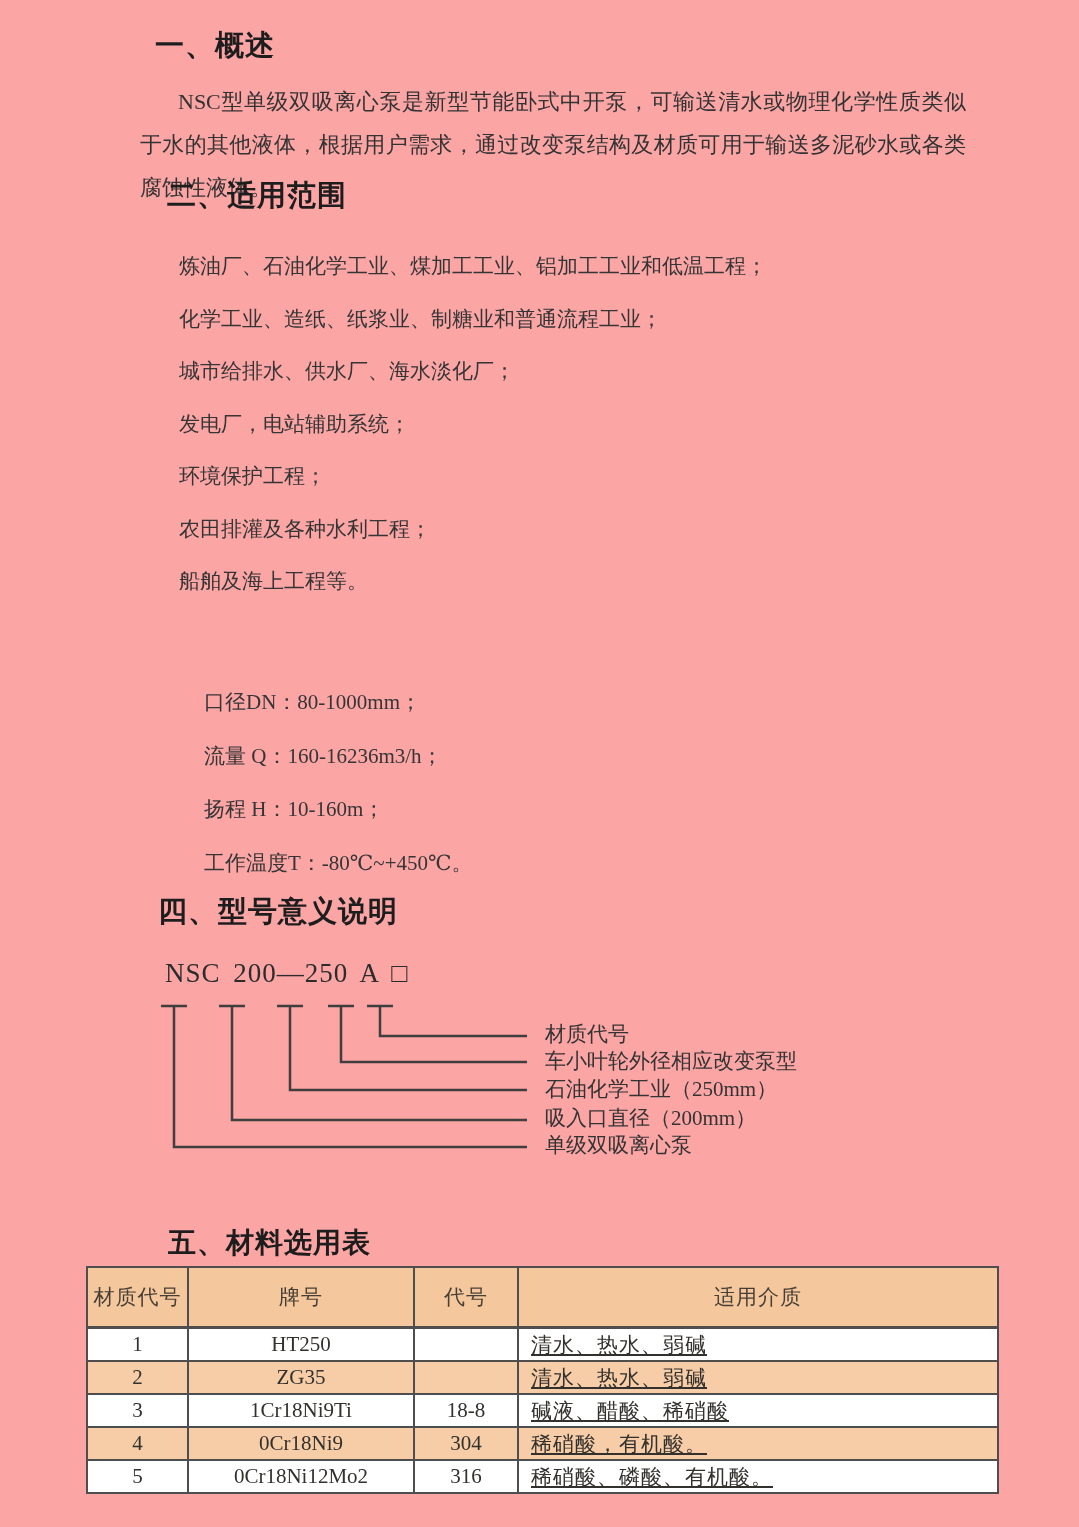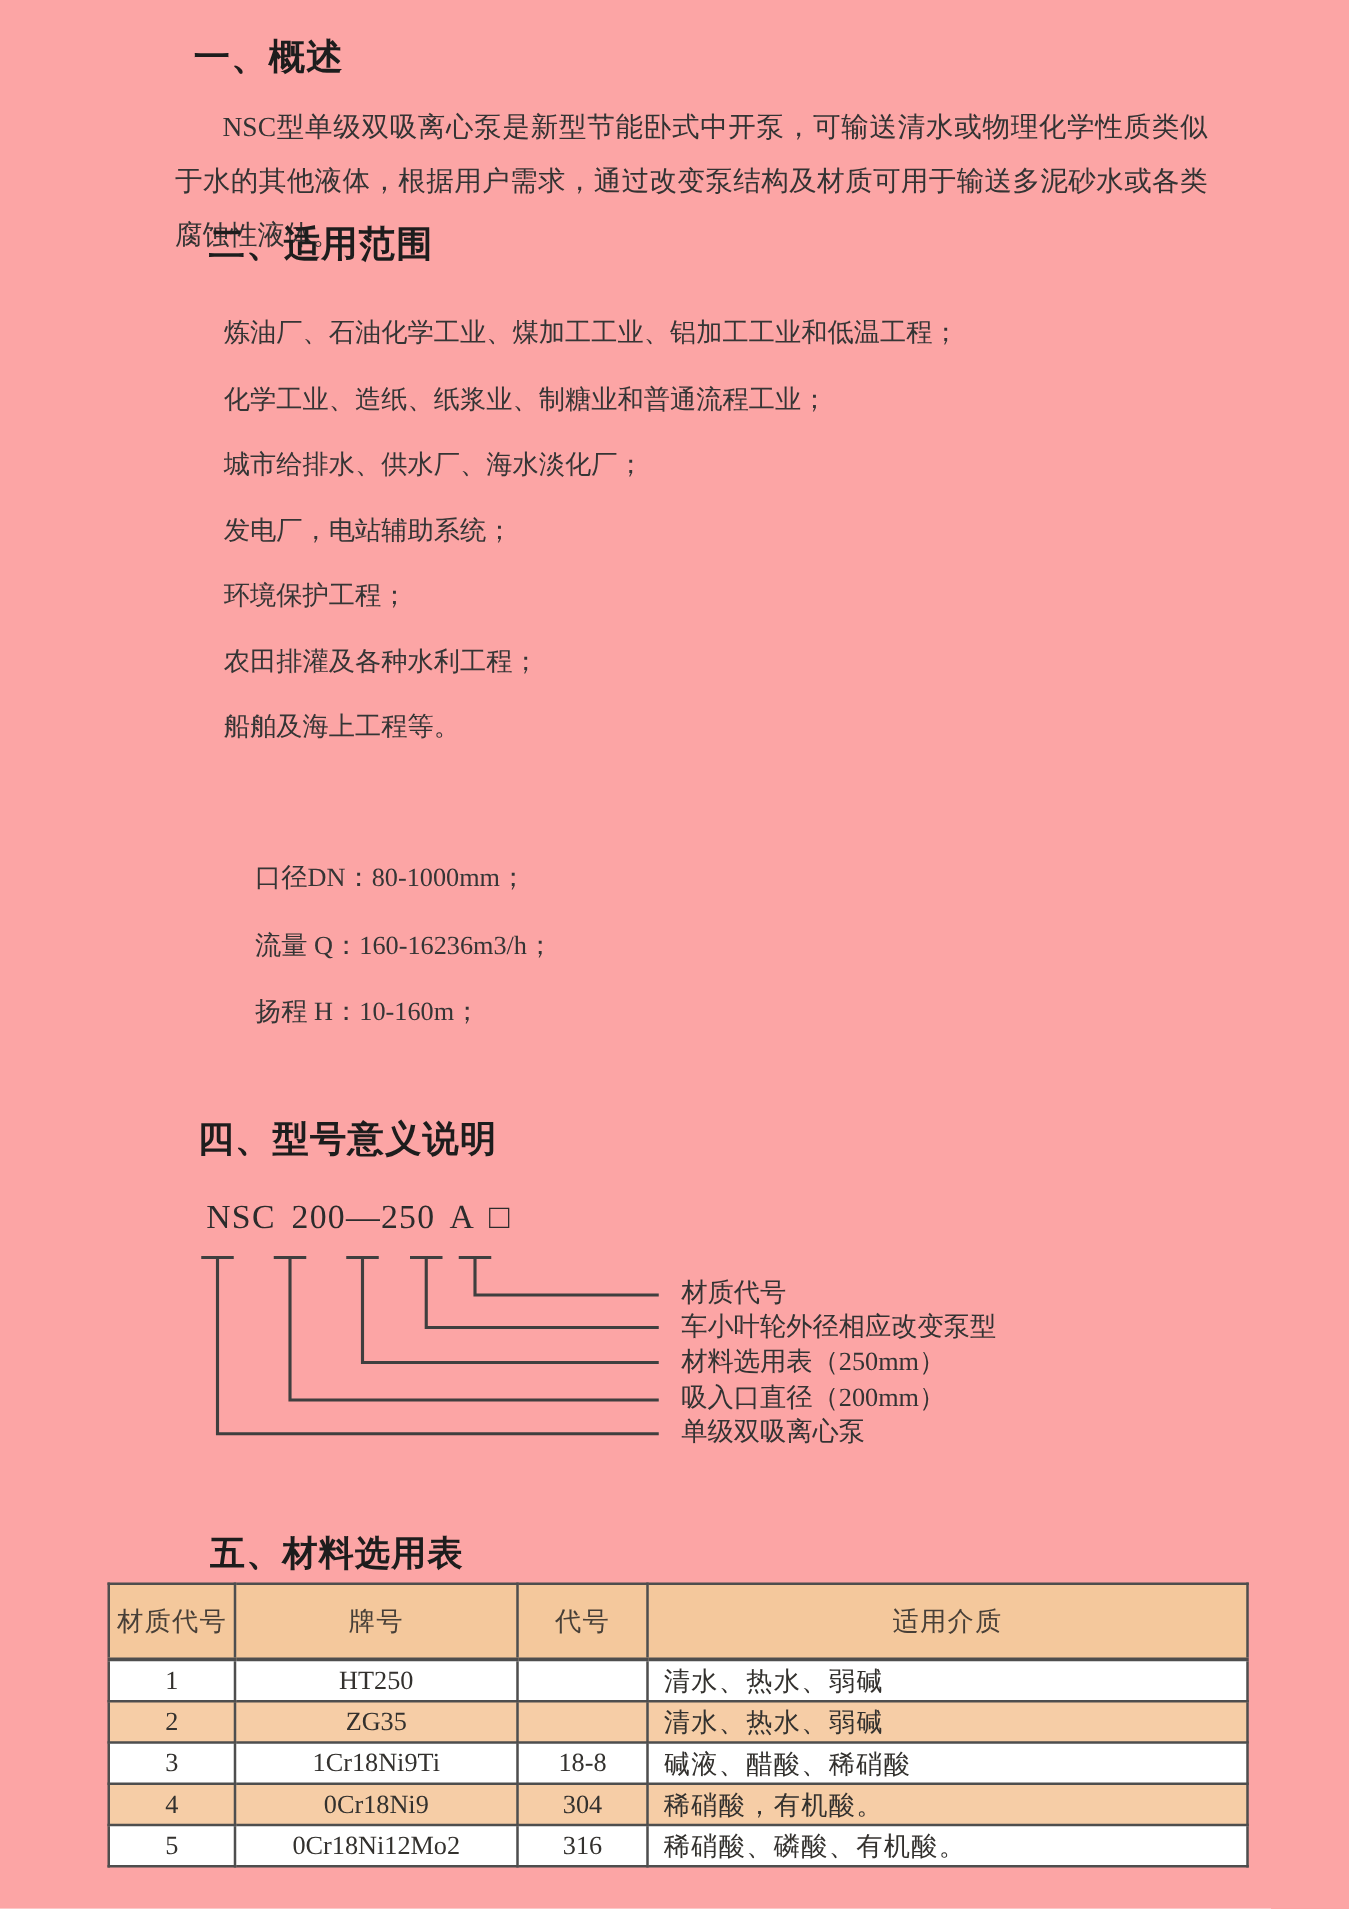--- a/index.html
+++ b/index.html
@@ -50,21 +50,21 @@
   table.material th,table.material td{
     border:2px solid #4e4e4e;padding:0;font-weight:400;
   }
   table.material th{
     height:58px;background:#f4c89c;text-align:center;color:#473f37;
     border-bottom-width:3px;letter-spacing:1px;
   }
   table.material td{height:31px;background:#ffffff;text-align:center;color:#33312e;}
   table.material tr.alt td{background:#f6cda6;}
   table.material td.medium,table.material th.medium-h{ }
-  table.material td.medium{text-align:left;padding-left:12px;letter-spacing:1px;}
+  table.material td.medium{text-align:left;padding-left:12px;letter-spacing:1px;text-decoration:underline;}
   .col-code1{width:101px;}
   .col-grade{width:226px;}
   .col-code2{width:104px;}
   .col-medium{width:480px;}
 </style>
 </head>
 <body>
 
 <div class="page">
 
@@ -79,41 +79,42 @@
     <div class="li">发电厂，电站辅助系统；</div>
     <div class="li">环境保护工程；</div>
     <div class="li">农田排灌及各种水利工程；</div>
     <div class="li">船舶及海上工程等。</div>
   </div>
 
   <div class="list s3-list">
     <div class="li">口径DN：80-1000mm；</div>
     <div class="li">流量 Q：160-16236m3/h；</div>
     <div class="li">扬程 H：10-160m；</div>
+    <div class="li">工作温度T：-80℃~+450℃。</div>
   </div>
 
   <h2 class="heading h-s4">四、型号意义说明</h2>
   <p class="model-line">NSC 200—250  A  □</p>
 
   <svg class="diagram-svg" width="380" height="160" viewBox="0 0 380 160">
     <polyline points="207,6 233,6"></polyline>
     <polyline points="220,6 220,36 367,36"></polyline>
     <polyline points="168,6 194,6"></polyline>
     <polyline points="181,6 181,62 367,62"></polyline>
     <polyline points="117,6 143,6"></polyline>
     <polyline points="130,6 130,90 367,90"></polyline>
     <polyline points="59,6 85,6"></polyline>
     <polyline points="72,6 72,120 367,120"></polyline>
     <polyline points="1,6 27,6"></polyline>
     <polyline points="14,6 14,147 367,147"></polyline>
   </svg>
 
   <div class="dlabel dlabel-0">材质代号</div>
   <div class="dlabel dlabel-1">车小叶轮外径相应改变泵型</div>
-  <div class="dlabel dlabel-2">材料选用表（250mm）</div>
+  <div class="dlabel dlabel-2">石油化学工业（250mm）</div>
   <div class="dlabel dlabel-3">吸入口直径（200mm）</div>
   <div class="dlabel dlabel-4">单级双吸离心泵</div>
 
   <h2 class="heading h-s5">五、材料选用表</h2>
 
   <table class="material">
     <colgroup>
       <col class="col-code1">
         <col class="col-grade">
         <col class="col-code2">

